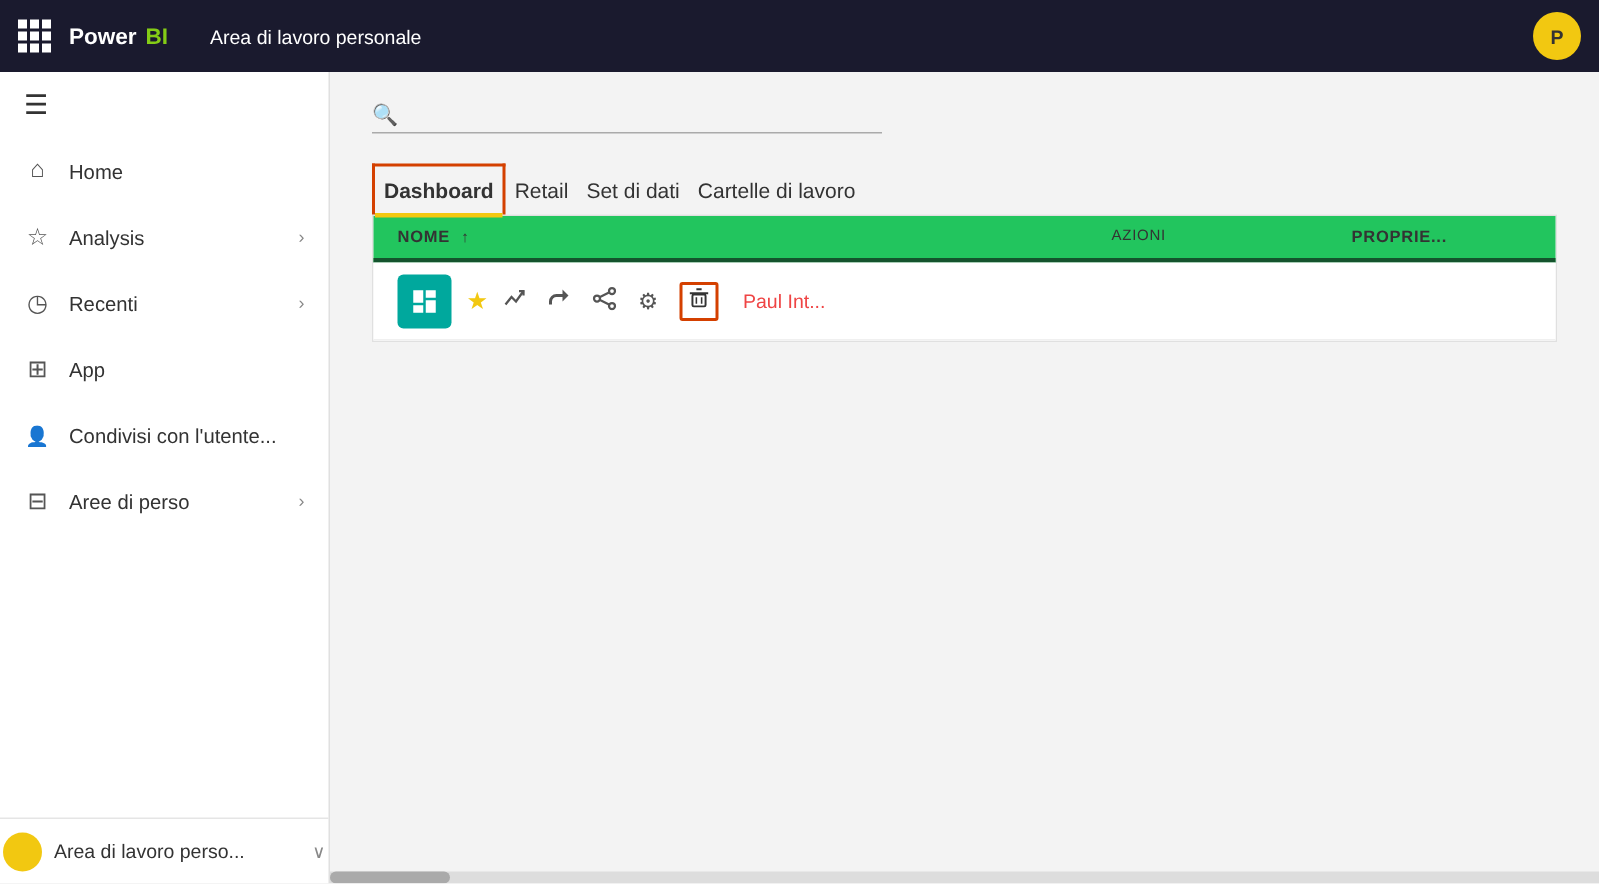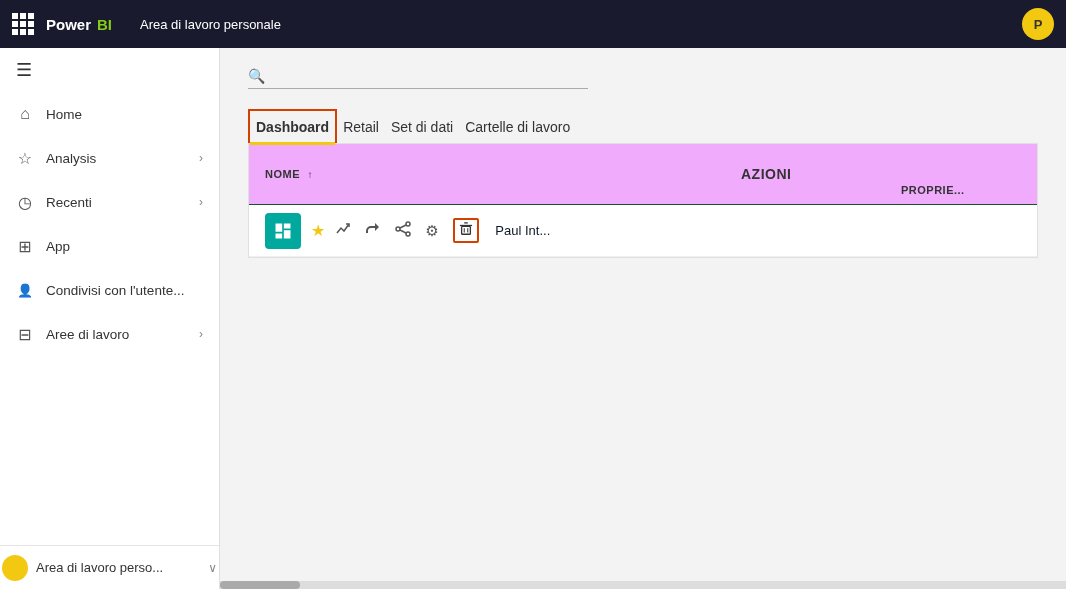--- a/index.html
+++ b/index.html
@@ -205,49 +205,48 @@
     }
 
     
     .table-container {
       background: #fff;
       border: 1px solid #e0e0e0;
       margin-top: 0;
     }
     .table-header {
       display: flex;
-      align-items: center;
+      align-items: flex-start;
       padding: 8px 16px;
-      border-bottom: 1px solid #14532d;
-      background: #f0abfc;
+      border-bottom: 3px solid #14532d;
+      background: #22c55e;
     }
     .col-name {
       flex: 1;
       font-size: 11px;
       font-weight: 600;
       color: #333;
       text-transform: uppercase;
       letter-spacing: 0.5px;
     }
     .col-actions {
       width: 160px;
-      font-size: 14px;
-      font-weight: 700;
+      font-size: 10px;
+      font-weight: 400;
       color: #333;
       text-transform: uppercase;
       letter-spacing: 0.5px;
     }
     .col-owner {
       width: 120px;
       font-size: 11px;
       font-weight: 600;
       color: #333;
       text-transform: uppercase;
       letter-spacing: 0.5px;
-      margin-top: 32px;
     }
     .sort-arrow {
       margin-left: 4px;
       font-size: 10px;
     }
 
     .table-row {
       display: flex;
       align-items: center;
       padding: 0 16px;
@@ -295,21 +294,21 @@
     }
     .action-icon.delete-btn {
       border: 2px solid #d44000;
       padding: 2px 4px;
       border-radius: 2px;
       color: #333;
     }
     .row-owner {
       width: 120px;
       font-size: 13px;
-      color: #0f172a;
+      color: #ef4444;
       overflow: hidden;
       text-overflow: ellipsis;
       white-space: nowrap;
     }
 
     
     .scrollbar-track {
       height: 8px;
       background: #ddd;
       position: relative;
@@ -376,21 +375,21 @@
       <span class="item-label">App</span>
     </div>
 
     <div class="sidebar-item">
       <span class="item-icon" style="font-size:13px;">👤</span>
       <span class="item-label">Condivisi con l'utente...</span>
     </div>
 
     <div class="sidebar-item">
       <span class="item-icon">⊟</span>
-      <span class="item-label">Aree di lavoro</span>
+      <span class="item-label">Aree di perso</span>
       <span class="chevron">›</span>
     </div>
 
     <div class="sidebar-bottom">
       <div class="sidebar-workspace">
         <div class="workspace-avatar"></div>
         <span class="workspace-label">Area di lavoro perso...</span>
         <span class="workspace-chevron">∨</span>
       </div>
     </div>

